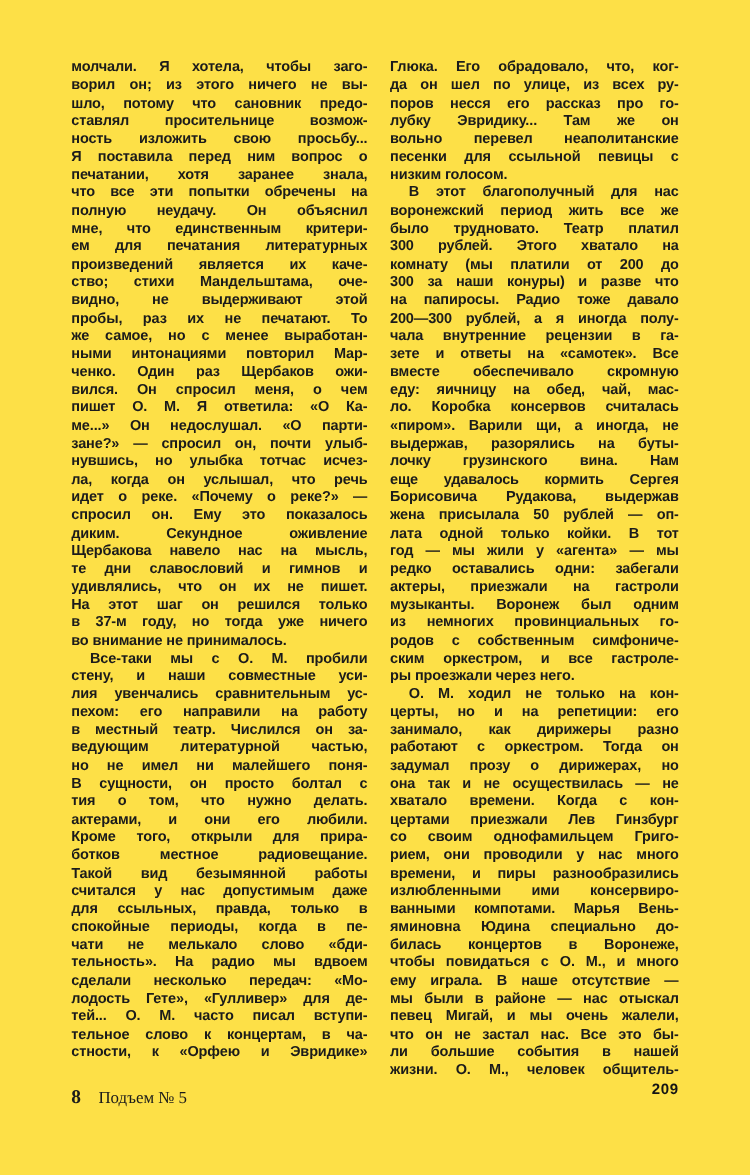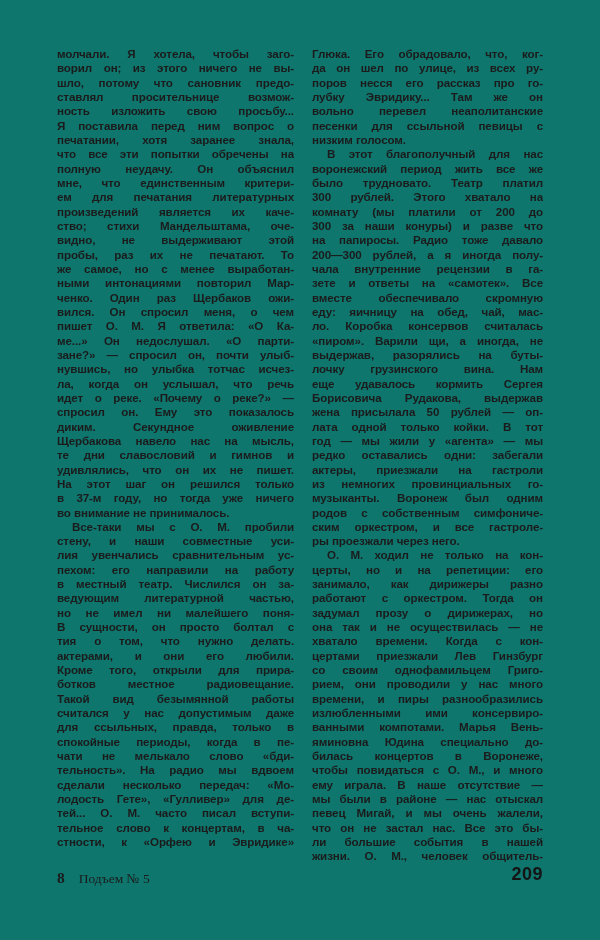--- a/index.html
+++ b/index.html
@@ -4,21 +4,21 @@
 <style>
   html,body{margin:0;padding:0;}
   body{
     background:#e9e9e7;
     font-family:"Liberation Sans", sans-serif;
   }
   .page{
     position:relative;
     width:600px;height:940px;
     margin:0 auto;
-    background:#0f766e;
+    background:#fde047;
     color:#1b1b1b;
     overflow:hidden;
   }
   .text-area{
     position:absolute;
     left:57px;top:47px;
     width:486px;
     display:flex;
     gap:18px;
   }
@@ -54,21 +54,21 @@
   .footer-left .issue-number{
     font-weight:700;
     font-size:15.5px;
   }
   .page-number{
     position:absolute;
     right:57px;top:864px;
     width:100px;
     text-align:right;
     font-weight:700;
-    font-size:18px;
+    font-size:12px;
     letter-spacing:0.5px;
     color:#141414;
   }
 </style>
 </head>
 <body>
 
 <div class="page">
 
   <div class="text-area">
@@ -161,22 +161,22 @@
           <div class="line">«пиром». Варили щи, а иногда, не</div>
           <div class="line">выдержав, разорялись на буты-</div>
           <div class="line">лочку грузинского вина. Нам</div>
           <div class="line">еще удавалось кормить Сергея</div>
           <div class="line">Борисовича Рудакова, выдержав</div>
           <div class="line">жена присылала 50 рублей — оп-</div>
           <div class="line">лата одной только койки. В тот</div>
           <div class="line">год — мы жили у «агента» — мы</div>
           <div class="line">редко оставались одни: забегали</div>
           <div class="line">актеры, приезжали на гастроли</div>
+          <div class="line">музыканты. Воронеж был одним</div>
           <div class="line">из немногих провинциальных го-</div>
-          <div class="line">музыканты. Воронеж был одним</div>
           <div class="line">родов с собственным симфониче-</div>
           <div class="line">ским оркестром, и все гастроле-</div>
           <div class="line last">ры проезжали через него.</div>
         </div>
         <div class="para">
           <div class="line indent">О. М. ходил не только на кон-</div>
           <div class="line">церты, но и на репетиции: его</div>
           <div class="line">занимало, как дирижеры разно</div>
           <div class="line">работают с оркестром. Тогда он</div>
           <div class="line">задумал прозу о дирижерах, но</div>

